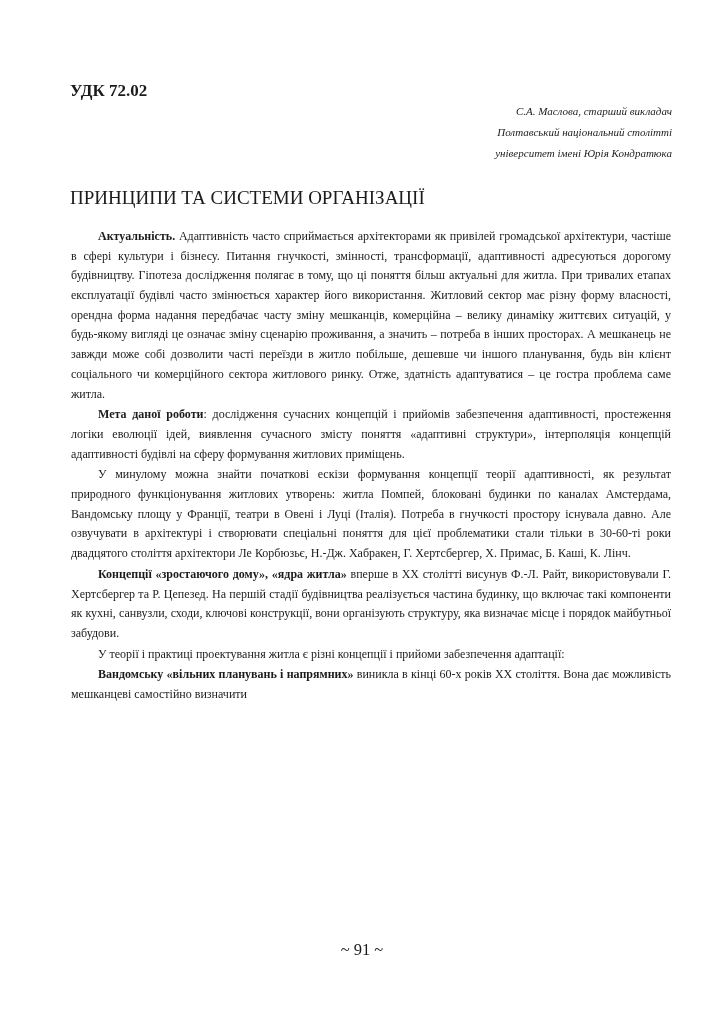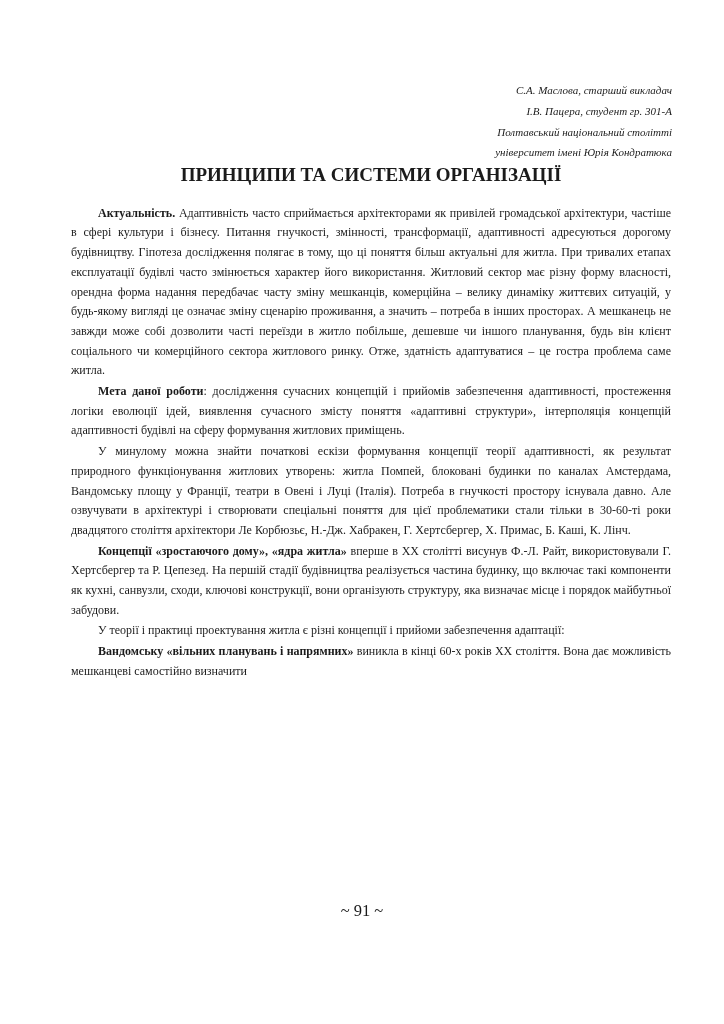--- a/index.html
+++ b/index.html
@@ -24,58 +24,57 @@
     line-height: 21px;
   }
   .authors {
     margin-top: 0px;
     text-align: right;
     font-style: italic;
     font-size: 11px;
     line-height: 20.8px;
   }
   .title {
-    margin: 1px 0 0 0;
-    text-align: center;
-    font-weight: bold;
+    margin: 24px 0 0 0;
+    font-weight: normal;
     font-size: 19px;
     line-height: 22.5px;
   }
   .paras {
     margin-top: 17px;
   }
   .para {
     margin: 1px;
     text-indent: 27px;
     text-align: justify;
     font-size: 12px;
     line-height: 19.7px;
   }
   .para b {
     font-weight: bold;
   }
   .pageno {
     position: absolute;
     left: 0;
     right: 0;
-    top: 901px;
+    top: 940px;
     text-align: center;
     font-size: 16.5px;
     line-height: 20px;
   }
 </style>
 </head>
 <body>
 
 <div class="sheet">
 
+  <div class="udc">УДК 72.02</div>
 
   <div class="authors">
     <div>С.А. Маслова, старший викладач</div>
-    <div>І.В. Пацера, студент гр. 301-А</div>
     <div>Полтавський національний столітті</div>
     <div>університет імені Юрія Кондратюка</div>
   </div>
 
   <h1 class="title">
     <span>ПРИНЦИПИ ТА СИСТЕМИ ОРГАНІЗАЦІЇ</span><br>
   </h1>
 
   <div class="paras">
       <p class="para"><b>Актуальність.</b><span> Адаптивність часто сприймається архітекторами як привілей громадської архітектури, частіше в сфері культури і бізнесу. Питання гнучкості, змінності, трансформації, адаптивності адресуються дорогому будівництву. Гіпотеза дослідження полягає в тому, що ці поняття більш актуальні для житла. При тривалих етапах експлуатації будівлі часто змінюється характер його використання. Житловий сектор має різну форму власності, орендна форма надання передбачає часту зміну мешканців, комерційна – велику динаміку життєвих ситуацій, у будь-якому вигляді це означає зміну сценарію проживання, а значить – потреба в інших просторах. А мешканець не завжди може собі дозволити часті переїзди в житло побільше, дешевше чи іншого планування, будь він клієнт соціального чи комерційного сектора житлового ринку. Отже, здатність адаптуватися – це гостра проблема саме житла.</span></p>

